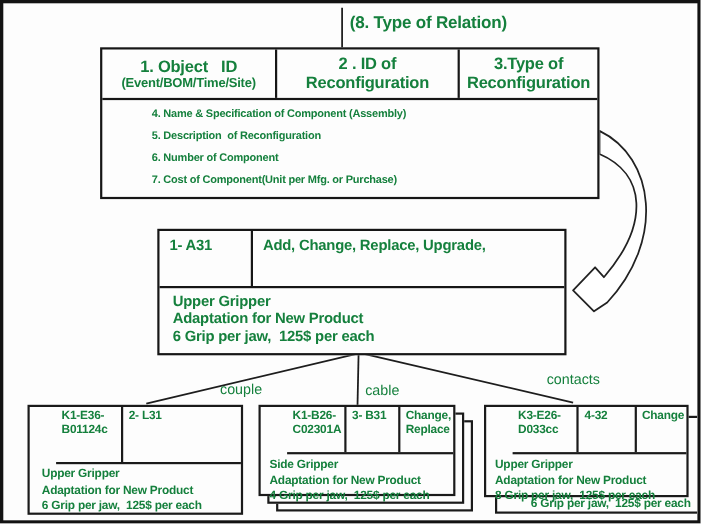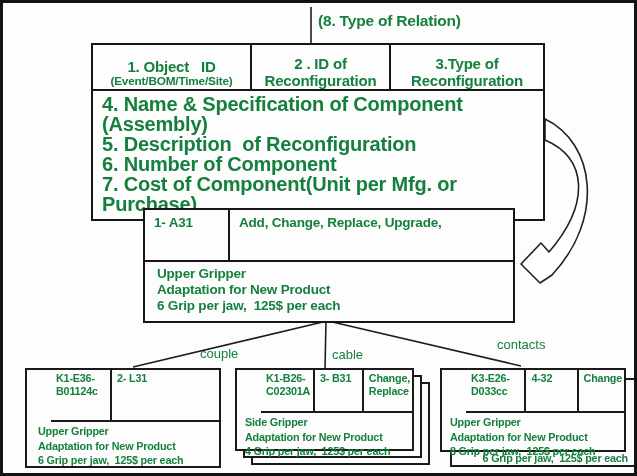--- a/index.html
+++ b/index.html
@@ -11,29 +11,29 @@
   .overlay{position:absolute;left:0;top:0;width:637px;height:476px;pointer-events:none;}
   .overlay line{stroke:#1d1d1d;stroke-width:1.6;}
   .overlay .arrow{fill:#fff;stroke:#222;stroke-width:1.6;stroke-linejoin:round;}
   .txt{white-space:pre-wrap;}
   .title{
     position:absolute;left:315px;top:9px;font-size:15.5px;font-weight:bold;white-space:pre;
   }
   
   .htable{position:absolute;left:88px;top:40px;width:454px;border:2px solid #161616;box-sizing:border-box;background:#fdfdfd;}
   .hrow{display:flex;height:44px;border-bottom:2px solid #161616;}
-  .hcell{box-sizing:border-box;display:flex;flex-direction:column;align-items:center;justify-content:flex-end;text-align:center;}
+  .hcell{box-sizing:border-box;display:flex;flex-direction:column;align-items:center;justify-content:center;text-align:center;}
   .hcell.c1{width:159px;border-right:2px solid #161616;}
-  .hcell.c2{width:139px;border-right:2px solid #161616;}
+  .hcell.c2{width:166px;border-right:2px solid #161616;}
   .hcell.c3{flex:1;}
   .hl1{font-size:15px;font-weight:bold;line-height:1.15;white-space:pre;}
   .hl2{font-size:15px;font-weight:bold;line-height:1.15;white-space:pre;}
   .hl2.small{font-size:11.8px;}
   .fields{padding:3px 6px 5px 9px;}
-  .fields .fline{font-size:20px;font-weight:bold;line-height:20px;}
+  .fields .fline{font-size:10px;font-weight:bold;line-height:20px;margin-left:36px;}
   
   .midbox{position:absolute;left:140px;top:205px;width:372px;border:2px solid #161616;box-sizing:border-box;background:#fdfdfd;}
   .midrow{display:flex;height:50px;border-bottom:2px solid #161616;}
   .mcell{box-sizing:border-box;font-size:13.5px;font-weight:bold;padding:5px 4px 0 9px;line-height:1.25;}
   .mcell.c1{width:142px;border-right:2px solid #161616;}
   .mcell.c2{width:85px;border-right:2px solid #161616;}
   .mcell.c3{flex:1;}
   .midbody{padding:4px 4px 7px 12px;}
   .midbody .bline{font-size:13.5px;font-weight:bold;line-height:16px;}
   

